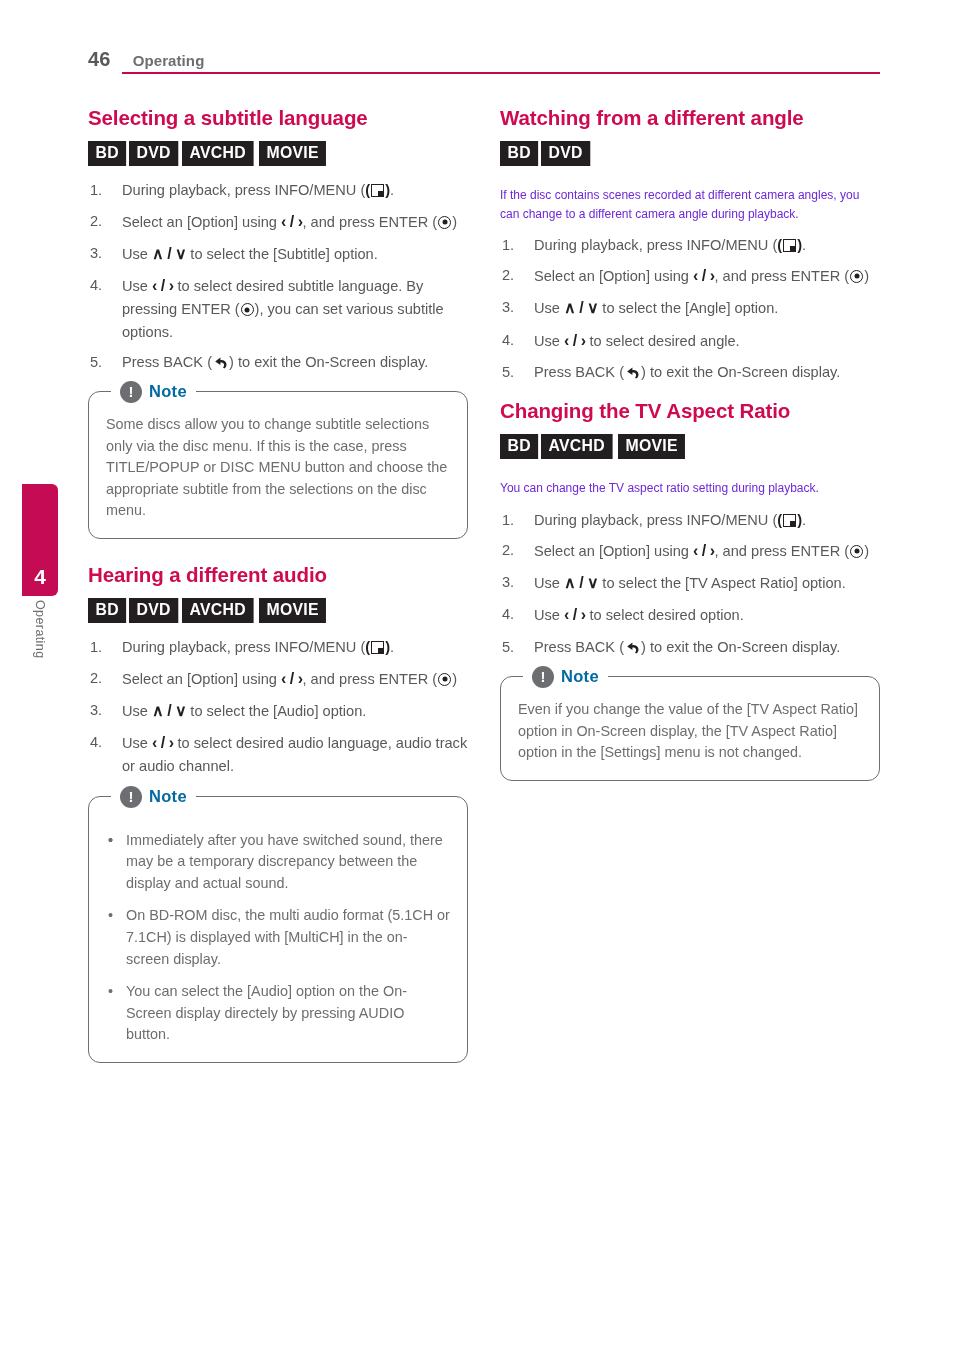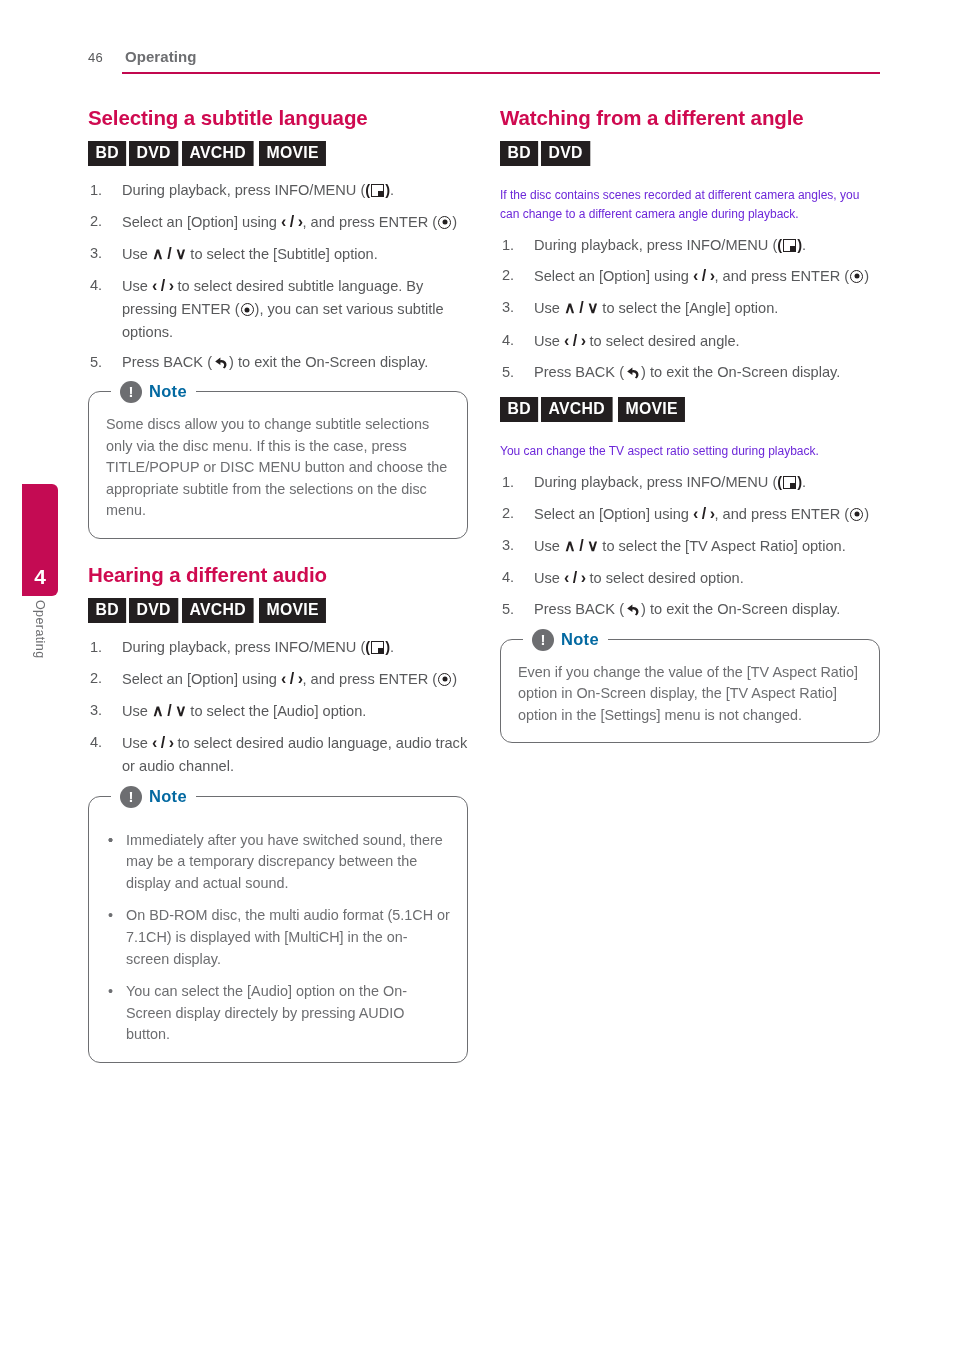--- a/index.html
+++ b/index.html
@@ -18,22 +18,22 @@
   .page-header {
     position: absolute;
     left: 88px;
     top: 48px;
     width: 792px;
     display: flex;
     align-items: baseline;
     gap: 22px;
   }
   .page-number {
-    font-size: 13px;
-    font-weight: normal;
+    font-size: 20px;
+    font-weight: bold;
     color: #58595b;
     letter-spacing: .2px;
   }
   .header-section {
     font-size: 15px;
     font-weight: bold;
     color: #6d6e71;
     letter-spacing: .1px;
   }
   .header-rule {
@@ -384,20 +384,21 @@
         </li>
         <li>
           <span class="num">5.</span><span>Press BACK (</span><svg class="icon-back" width="15" height="14" viewBox="0 0 15 14">
               <path d="M11.4 12.6 C13.6 11.2 14.2 8.2 12.7 6.1 C11.5 4.4 9.4 3.7 7.4 4.2 L7.4 1.6 L2.2 5.4 L7.4 9.1 L7.4 6.5 C8.6 6.2 9.9 6.6 10.6 7.6 C11.5 8.9 11.2 10.7 9.9 11.6 Z" fill="#231f20"></path>
             </svg><span>) to exit the On-Screen display.</span>
         </li>
       </ol>
     </section>
 
     <section>
+      <h2 class="sec-title">Changing the TV Aspect Ratio</h2>
       <div class="badges">
         <span class="badge">BD</span>
         <span class="badge">AVCHD</span>
         <span class="badge">MOVIE</span>
       </div>
       <p class="body-text">You can change the TV aspect ratio setting during playback.</p>
       <ol class="steps">
         <li>
           <span class="num">1.</span><span>During playback, press INFO/MENU (</span><span class="bold-paren">(</span><span class="icon-menu"></span><span class="bold-paren">)</span>.
         </li>

